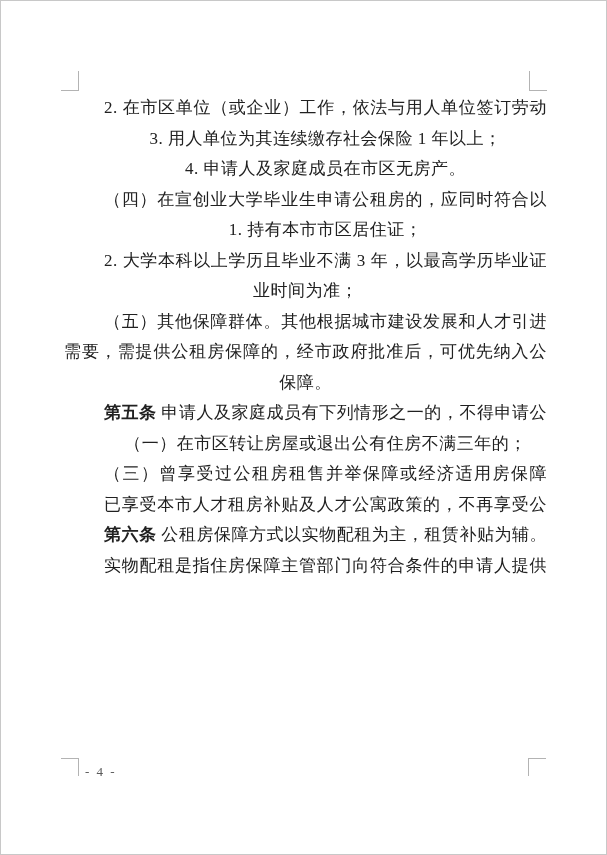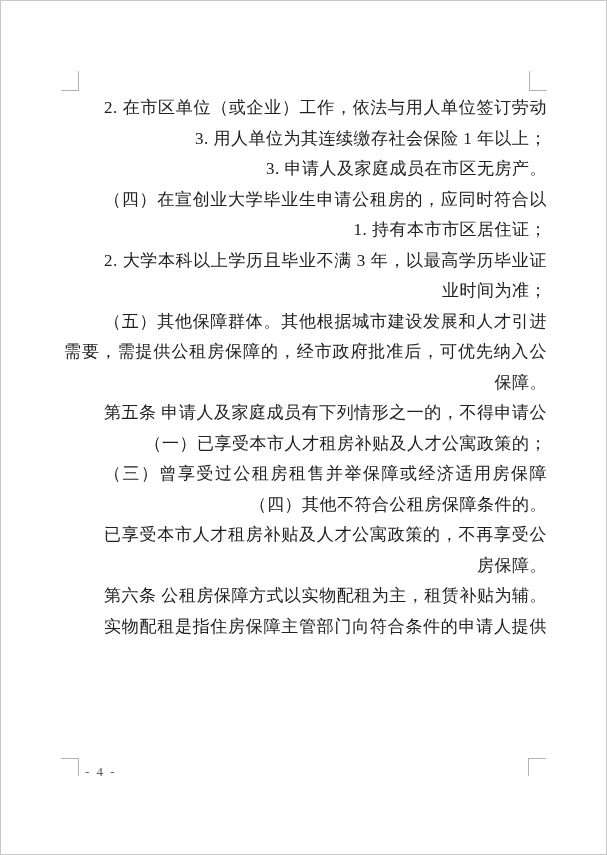--- a/index.html
+++ b/index.html
@@ -13,24 +13,24 @@
     overflow:hidden;
   }
   #textblock{
     position:absolute;
     left:63px;top:92px;width:483px;
     font-size:17px;
     line-height:30.5px;
     color:#212121;
     letter-spacing:0.5px;
   }
-  .line{height:30.5px;overflow:hidden;white-space:nowrap;text-align:right;}
+  .line{height:30.5px;overflow:hidden;white-space:nowrap;text-align:center;}
   .line.indent{text-indent:40px;}
   .line.justify{white-space:normal;text-align:justify;text-align-last:justify;}
-  .line b{font-weight:normal;}
+  .line b{font-weight:bold;}
   .mark{position:absolute;box-sizing:border-box;}
   #mark-tl{left:60px;top:70px;width:18px;height:20px;
     border-right:1px solid #b3b3b3;border-bottom:1px solid #b3b3b3;}
   #mark-tr{left:528px;top:70px;width:18px;height:20px;
     border-left:1px solid #b3b3b3;border-bottom:1px solid #b3b3b3;}
   #mark-bl{left:60px;top:757px;width:18px;height:18px;
     border-top:1px solid #b3b3b3;border-right:1px solid #b3b3b3;}
   #mark-br{left:527px;top:757px;width:18px;height:18px;
     border-top:1px solid #b3b3b3;border-left:1px solid #b3b3b3;}
   #page-number{
@@ -45,33 +45,31 @@
 <div id="page">
 
   <div class="mark" id="mark-tl"></div>
   <div class="mark" id="mark-tr"></div>
   <div class="mark" id="mark-bl"></div>
   <div class="mark" id="mark-br"></div>
 
   <div id="textblock">
     <div class="line indent justify"><b></b><span>2. 在市区单位（或企业）工作，依法与用人单位签订劳动合同；</span></div>
     <div class="line indent"><b></b><span>3. 用人单位为其连续缴存社会保险 1 年以上；</span></div>
-    <div class="line indent"><b></b><span>3. 申请人及家庭成员在市区无房产。</span></div>
+    <div class="line indent"><b></b><span>4. 申请人及家庭成员在市区无房产。</span></div>
     <div class="line indent justify"><b></b><span>（四）在宣创业大学毕业生申请公租房的，应同时符合以下</span></div>
     <div class="line indent"><b></b><span>1. 持有本市市区居住证；</span></div>
     <div class="line indent justify"><b></b><span>2. 大学本科以上学历且毕业不满 3 年，以最高学历毕业证书毕</span></div>
     <div class="line"><b></b><span>业时间为准；</span></div>
     <div class="line indent justify"><b></b><span>（五）其他保障群体。其他根据城市建设发展和人才引进等</span></div>
     <div class="line justify"><b></b><span>需要，需提供公租房保障的，经市政府批准后，可优先纳入公租房</span></div>
     <div class="line"><b></b><span>保障。</span></div>
     <div class="line indent justify"><b>第五条</b><span> 申请人及家庭成员有下列情形之一的，不得申请公租</span></div>
-    <div class="line indent"><b></b><span>（一）已享受本市人才租房补贴及人才公寓政策的；</span></div>
+    <div class="line indent"><b></b><span>（一）在市区转让房屋或退出公有住房不满三年的；</span></div>
     <div class="line indent justify"><b></b><span>（三）曾享受过公租房租售并举保障或经济适用房保障的；</span></div>
-    <div class="line indent"><b></b><span>（四）其他不符合公租房保障条件的。</span></div>
     <div class="line indent justify"><b></b><span>已享受本市人才租房补贴及人才公寓政策的，不再享受公租</span></div>
-    <div class="line"><b></b><span>房保障。</span></div>
     <div class="line indent justify"><b>第六条</b><span> 公租房保障方式以实物配租为主，租赁补贴为辅。</span></div>
     <div class="line indent justify"><b></b><span>实物配租是指住房保障主管部门向符合条件的申请人提供公</span></div>
   </div>
 
   <div id="page-number">- 4 -</div>
 
 </div>
 
 </body></html>

